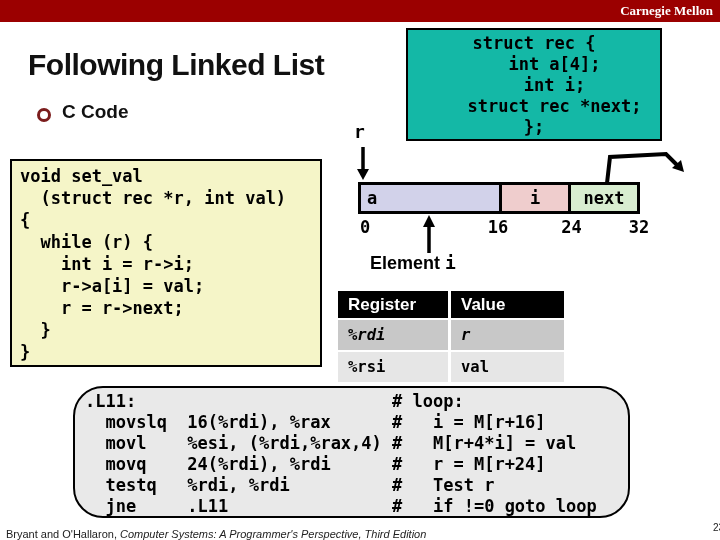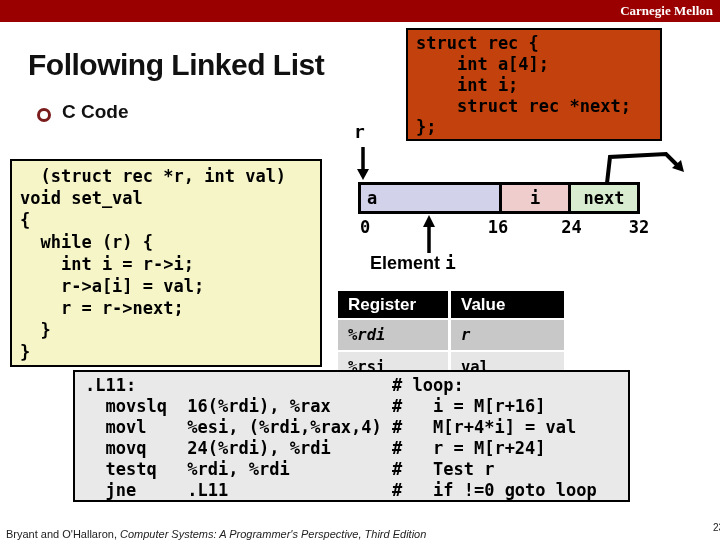--- a/index.html
+++ b/index.html
@@ -23,22 +23,22 @@
   .bullet-label { left:62px; top:101px; font-size:19px; font-weight:bold; color:#111; }
 
   
   .codebox { border:2px solid #000; box-sizing:border-box;
     font-family:"DejaVu Sans Mono", monospace; font-weight:bold; color:#000; }
   .codebox .code-line { white-space:pre; }
   .struct-box { left:406px; top:28px; width:256px; height:113px; padding:3px 8px;
     font-size:17px; line-height:21px; }
   .ccode-box { left:10px; top:159px; width:312px; height:208px; padding:4px 8px;
     font-size:17px; line-height:22px; }
-  .asm-box { left:73px; top:370px; width:557px; height:132px; padding:3px 10px;
-    font-size:17px; line-height:21px; }
+  .asm-box { left:73px; top:386px; width:557px; height:132px; padding:3px 10px;
+    font-size:17px; line-height:21px;border-radius:30px; }
 
   
   .r-label { left:354px; top:121px; font-family:"DejaVu Sans Mono", monospace;
     font-weight:bold; font-size:18px; color:#000; }
 
   
   .membar { left:358px; top:182px; width:282px; height:32px; border:3px solid #000;
     box-sizing:border-box; display:flex; }
   .seg { height:100%; box-sizing:border-box; display:flex; align-items:center;
     font-family:"DejaVu Sans Mono", monospace; font-weight:bold; font-size:17px; color:#000; }
@@ -83,31 +83,31 @@
 <div class="slide">
 
   <div class="abs header-bar">
     <span class="brand">Carnegie Mellon</span>
   </div>
 
   <div class="abs title">Following Linked List</div>
   <div class="abs bullet-ring"></div>
   <div class="abs bullet-label">C Code</div>
 
-  <div class="abs codebox struct-box" style="background: #c2410c;">
+  <div class="abs codebox struct-box" style="background: #14b8a6; text-align: center;">
     <div class="code-line">struct rec {</div>
     <div class="code-line">    int a[4];</div>
     <div class="code-line">    int i;</div>
     <div class="code-line">    struct rec *next;</div>
     <div class="code-line">};</div>
   </div>
 
   <div class="abs codebox ccode-box" style="background: rgb(245, 245, 200);">
+    <div class="code-line">void set_val</div>
     <div class="code-line">  (struct rec *r, int val)</div>
-    <div class="code-line">void set_val</div>
     <div class="code-line">{</div>
     <div class="code-line">  while (r) {</div>
     <div class="code-line">    int i = r-&gt;i;</div>
     <div class="code-line">    r-&gt;a[i] = val;</div>
     <div class="code-line">    r = r-&gt;next;</div>
     <div class="code-line">  }</div>
     <div class="code-line">}</div>
   </div>
 
   <div class="abs r-label">r</div>

